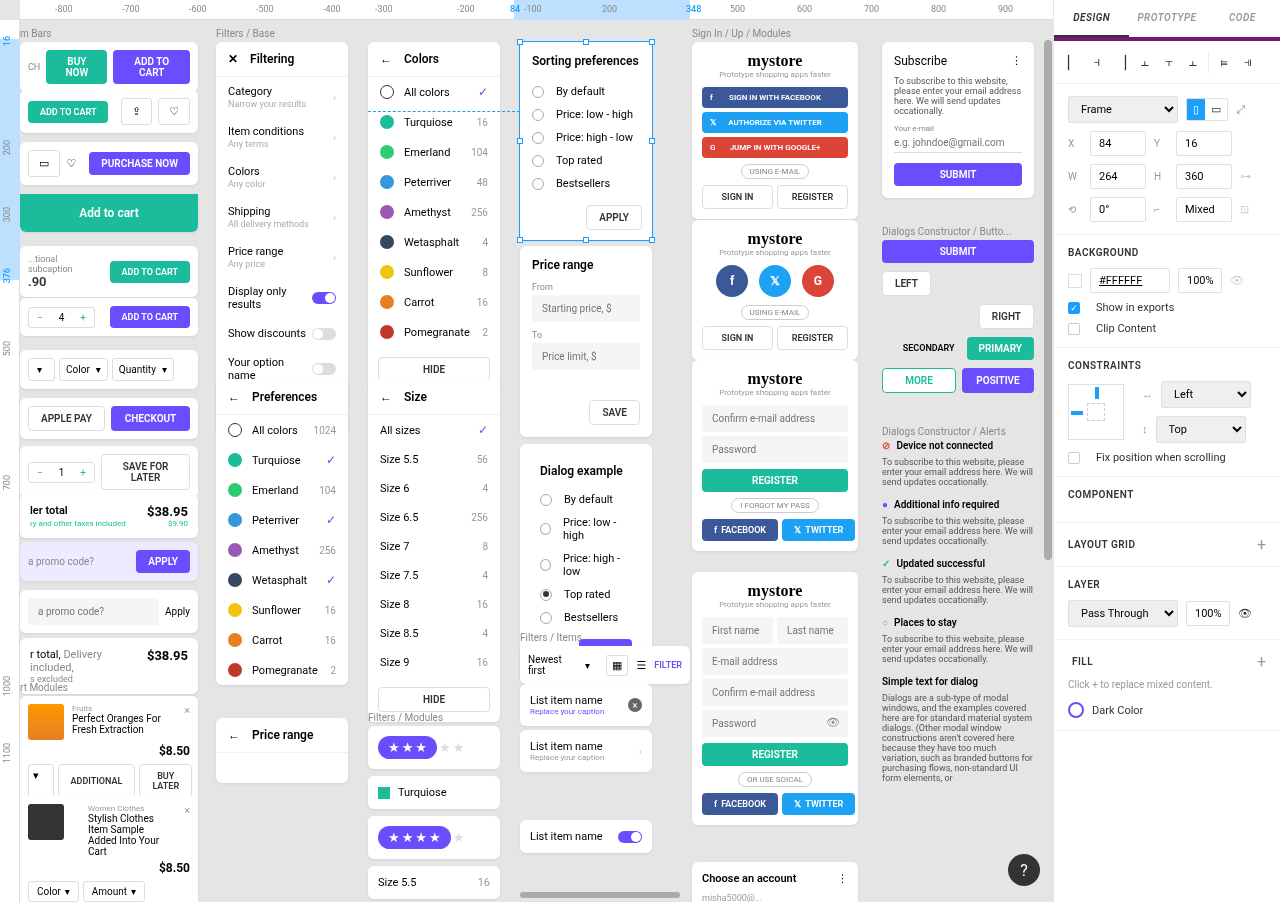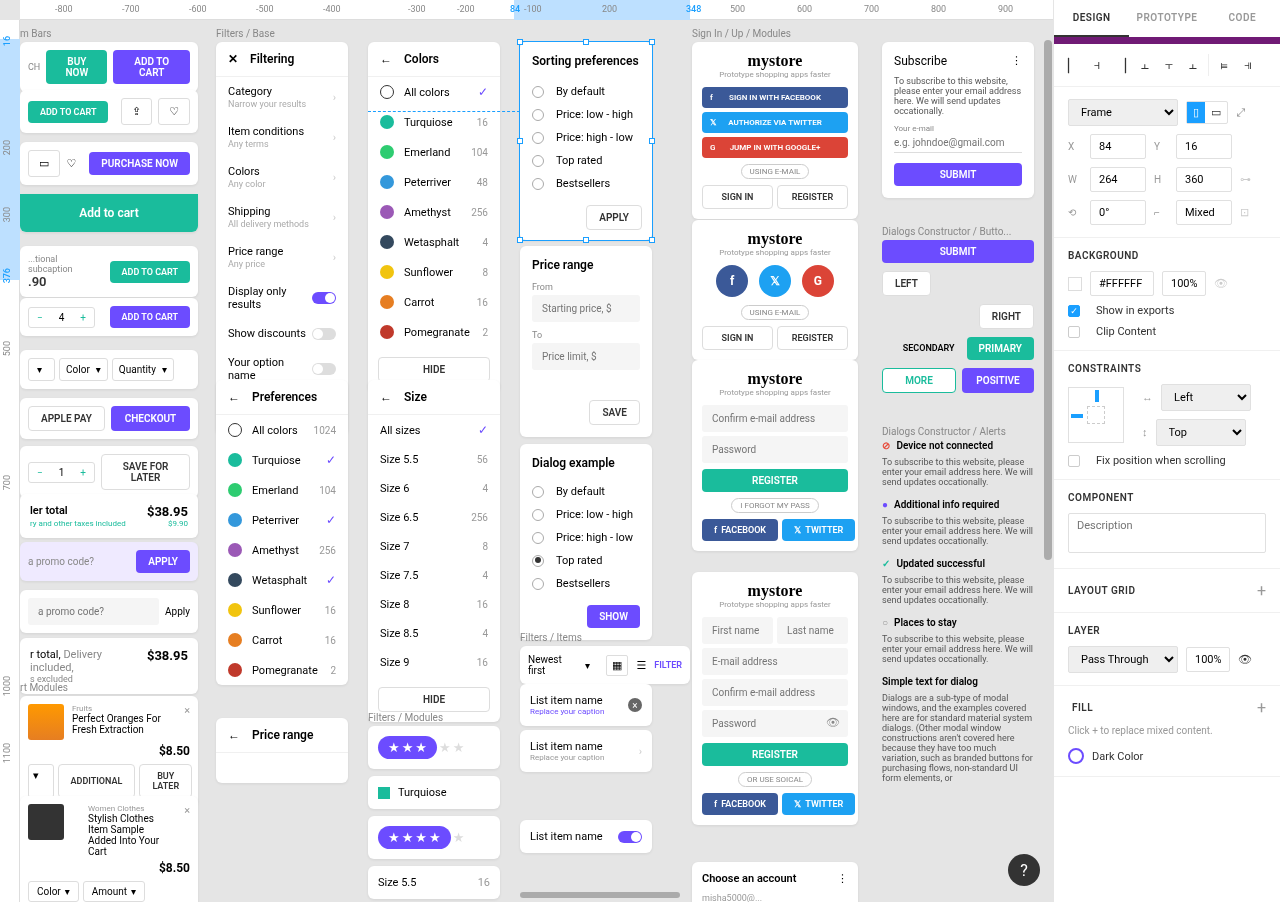--- a/index.html
+++ b/index.html
@@ -39,21 +39,21 @@
 .toggle { width: 24px; height: 12px; background: #ddd; border-radius: 6px; position: relative; }
 .toggle::after { content: ''; width: 10px; height: 10px; background: #fff; border-radius: 50%; position: absolute; top: 1px; left: 1px; }
 .toggle.on { background: #6c4cff; }
 .toggle.on::after { left: 13px; background: #fff; }
 .input { background: #f5f5f5; border: none; padding: 8px 10px; font-size: 10px; width: 100%; border-radius: 3px; color: #888; }
 .selected-frame { border: 1px solid #1a9fff; position: absolute; }
 .sel-handle { width: 6px; height: 6px; background: #fff; border: 1px solid #1a9fff; position: absolute; }
 
 
 .right-panel { position: absolute; top: 0; right: 0; width: 227px; height: 100%; background: #fff; border-left: 1px solid #e5e5e5; font-size: 11px; color: #333; overflow-y: auto; z-index: 200; }
-.tabs { display: flex; border-bottom: 7px solid #701a75; }
+.tabs { display: flex; border-bottom: 4px solid #701a75; font-style: italic; }
 .tab { flex: 1; text-align: center; padding: 12px 4px; font-size: 10px; font-weight: 600; letter-spacing: 0.5px; color: #999; cursor: pointer; }
 .tab.active { color: #333; border-bottom: 2px solid #333; }
 .panel-section { padding: 12px 14px; border-bottom: 1px solid #f0f0f0; }
 .panel-row { display: flex; align-items: center; gap: 8px; margin-bottom: 8px; }
 .panel-row:last-child { margin-bottom: 0; }
 .panel-label { font-size: 10px; color: #999; width: 14px; }
 .panel-input { border: 1px solid #e0e0e0; padding: 5px 8px; font-size: 11px; border-radius: 2px; width: 56px; }
 .section-title { font-size: 10px; font-weight: 600; letter-spacing: 0.5px; color: #333; margin-bottom: 10px; }
 .align-icons { display: flex; gap: 2px; padding: 10px 8px; border-bottom: 1px solid #f0f0f0; }
 .align-icon { width: 22px; height: 22px; display: flex; align-items: center; justify-content: center; color: #333; cursor: pointer; font-size: 13px; }
@@ -77,21 +77,21 @@
 </head>
 <body>
 
 <div class="ruler-h">
   <div class="sel" style="left:494px;width:176px"></div>
   <div class="tick" style="left:35px">-800</div>
   <div class="tick" style="left:102px">-700</div>
   <div class="tick" style="left:169px">-600</div>
   <div class="tick" style="left:236px">-500</div>
   <div class="tick" style="left:303px">-400</div>
-  <div class="tick" style="left:388px">-300</div>
+  <div class="tick" style="left:355px">-300</div>
   <div class="tick" style="left:437px">-200</div>
   <div class="tick" style="left:504px">-100</div>
   <div class="tick selnum" style="left:490px">84</div>
   <div class="tick" style="left:582px">200</div>
   <div class="tick selnum" style="left:666px">348</div>
   <div class="tick" style="left:710px">500</div>
   <div class="tick" style="left:777px">600</div>
   <div class="tick" style="left:844px">700</div>
   <div class="tick" style="left:911px">800</div>
   <div class="tick" style="left:978px">900</div>
@@ -521,21 +521,21 @@
 
 <div class="card" style="top:226px;left:500px;width:132px;padding:12px">
   <div style="font-weight:600;font-size:12px;margin-bottom:10px">Price range</div>
   <div style="font-size:9px;color:#888;margin-bottom:3px">From</div>
   <input class="input" placeholder="Starting price, $" style="">
   <div style="font-size:9px;color:#888;margin:8px 0 3px">To</div>
   <input class="input" placeholder="Price limit, $" style="">
   <div style="text-align:right;margin-top:30px"><button class="btn btn-outline">SAVE</button></div>
 </div>
 
-<div class="card" style="top:424px;left:500px;width:132px;padding:12px">
+<div class="card" style="top:424px;left:500px;width:132px;padding:20px">
   <div style="font-weight:600;font-size:12px;margin-bottom:10px">Dialog example</div>
   <div id="dialog-rows">
         <div style="display:flex;align-items:center;padding:5px 0">
           <span class="radio "></span>
           <span>By default</span>
         </div>
         <div style="display:flex;align-items:center;padding:5px 0">
           <span class="radio "></span>
           <span>Price: low - high</span>
         </div>
@@ -780,21 +780,21 @@
         <input class="panel-input" value="0°" style="">
       <span class="panel-label">⌐</span>
         <input class="panel-input" value="Mixed" style="">
       <span style="color:#ccc">⊡</span>
     </div>
   </div>
   <div class="panel-section">
     <div class="section-title">BACKGROUND</div>
     <div class="panel-row">
       <div style="width:14px;height:14px;background:#fff;border:1px solid #ddd"></div>
-      <input class="panel-input" style="width: 64px;" value="#FFFFFF">
+      <input class="panel-input" style="width: 80px; text-decoration: underline;" value="#FFFFFF">
       <input class="panel-input" style="width: 44px;" value="100%">
       <span style="color:#ccc">👁</span>
     </div>
     <div class="panel-row">
         <span class="checkbox on">✓</span>
         <span>Show in exports</span>
       </div>
     <div class="panel-row">
         <span class="checkbox"></span>
         <span>Clip Content</span>
@@ -819,21 +819,20 @@
           </div>
       </div>
     </div>
     <div class="panel-row">
         <span class="checkbox"></span>
         <span>Fix position when scrolling</span>
       </div>
   </div>
   <div class="panel-section">
     <div class="section-title">COMPONENT</div>
-    <textarea class="panel-input" style="width: 100%; height: 40px; resize: none;" placeholder="Description"></textarea>
   </div>
   <div class="panel-section" style="display:flex;justify-content:space-between;align-items:center">
     <div class="section-title" style="margin:0">LAYOUT GRID</div>
     <span style="font-size:16px;color:#999">+</span>
   </div>
   <div class="panel-section">
     <div class="section-title">LAYER</div>
     <div class="panel-row">
       <select class="panel-input" style="width:110px"><option>Pass Through</option></select>
       <input class="panel-input" style="width: 44px;" value="100%">

